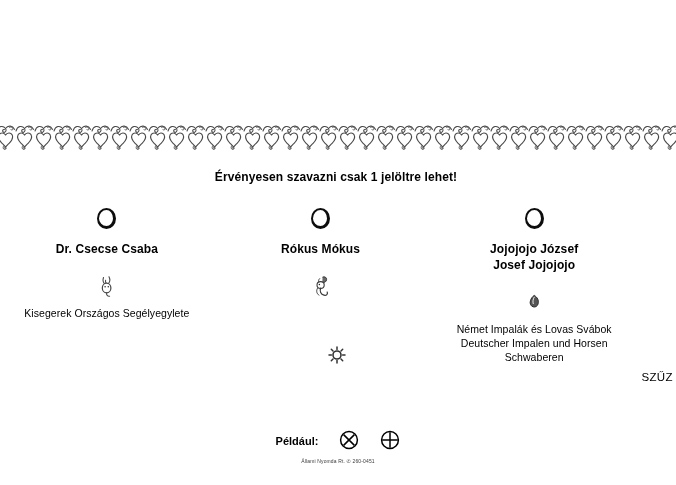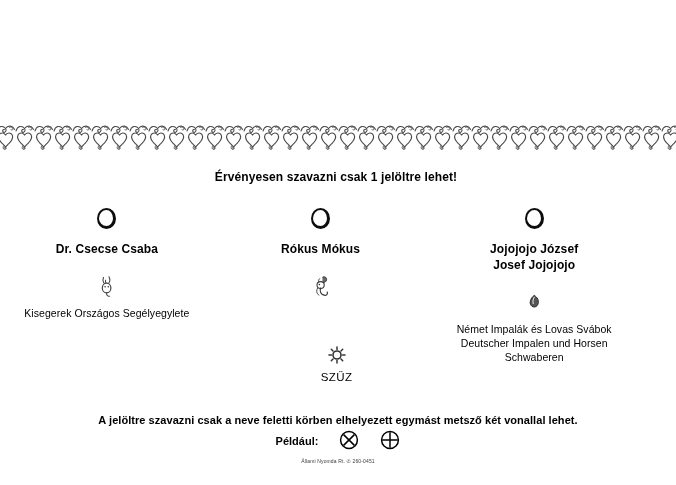--- a/index.html
+++ b/index.html
@@ -135,21 +135,21 @@
     letter-spacing: 0.05px;
   }
   .cand-org .org-line { display: block; text-align: center; }
 
   
   .extra-block {
     position: absolute;
     top: 344px;
     left: 0;
     width: 673px;
-    text-align: center;
+    text-align: right;
   }
   .extra-symbol {
     height: 22px;
     display: flex;
     align-items: center;
     justify-content: center;
   }
   .extra-symbol svg { display:block; }
   .extra-label {
     font-size: 11.5px;
@@ -345,21 +345,20 @@
           <line x1="13" y1="13" x2="14.7" y2="14.7"></line>
           <line x1="14.7" y1="3.3" x2="13" y2="5"></line>
           <line x1="5" y1="13" x2="3.3" y2="14.7"></line>
         </g>
         <circle cx="9" cy="9" r="4" fill="none" stroke="#333333" stroke-width="1.6"></circle>
       </svg>
     </div>
     <div class="extra-label">SZŰZ</div>
   </div>
 
-  <div class="instruction-bottom">A jelöltre szavazni csak a neve feletti körben elhelyezett egymást metsző két vonallal lehet.</div>
 
   <div class="example-row">
     <span class="example-label">Például:</span>
     <span>
       <svg width="20" height="20" viewBox="0 0 20 20" xmlns="http://www.w3.org/2000/svg">
         <circle cx="10" cy="10" r="8.4" fill="none" stroke="#000" stroke-width="1.5"></circle>
         <line x1="4.6" y1="4.6" x2="15.4" y2="15.4" stroke="#000" stroke-width="1.5"></line>
         <line x1="15.4" y1="4.6" x2="4.6" y2="15.4" stroke="#000" stroke-width="1.5"></line>
       </svg>
     </span>

